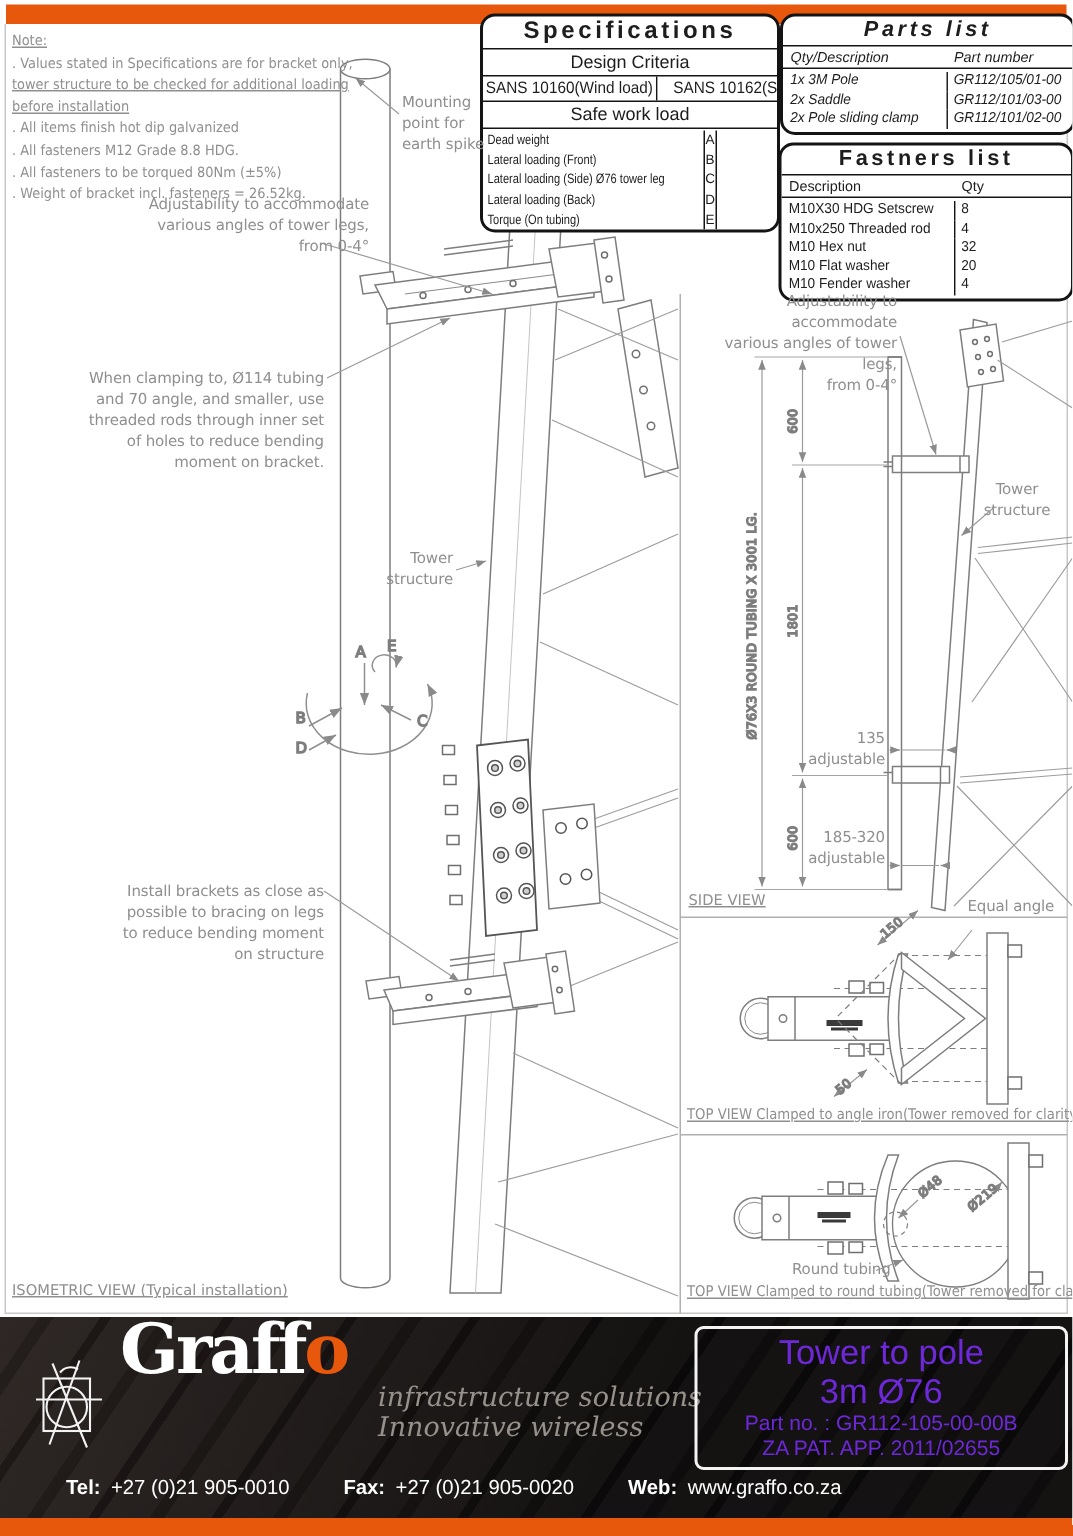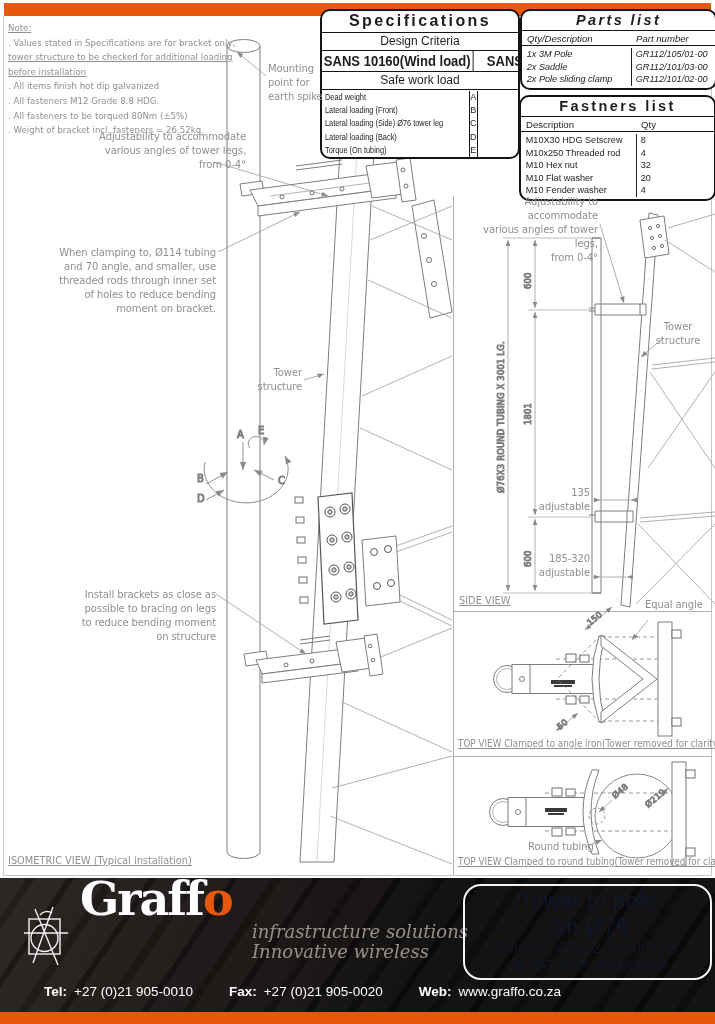--- a/index.html
+++ b/index.html
@@ -21,21 +21,21 @@
   .notes .tt{text-decoration:underline;}
   .notes .u{text-decoration:underline;}
   
   .box{position:absolute;background:#fff;border:2px solid #141414;border-radius:10px;
        font-family:"Liberation Sans",sans-serif;color:#1d1d1d;overflow:hidden;}
   .t-title{font-weight:bold;text-align:center;letter-spacing:2.4px;
            border-bottom:1.4px solid #141414;padding:1px 2px 2px;}
   .spec{left:320px;top:9px;width:196px;}
   .spec .t-title{font-size:16px;}
   .t-sub{font-size:12px;text-align:center;padding:1px 0 2px;border-bottom:1.4px solid #141414;}
-  .t-std{display:flex;font-size:14px;border-bottom:1.4px solid #141414;font-weight:bold;}
+  .t-std{display:flex;font-size:11px;border-bottom:1.4px solid #141414;}
   .t-std div{flex:1;padding:2px 2px;white-space:nowrap;transform:scaleX(.93);transform-origin:0 50%;}
   .t-std div:first-child{border-right:1.4px solid #141414;}
   .spec-body{display:flex;font-size:9px;line-height:13.2px;padding-top:1px;}
   .spec-labels{flex:1;padding-left:3px;}
   .spec-labels div{white-space:nowrap;transform:scaleX(.82);transform-origin:0 50%;}
   .spec-keys{width:13px;border-left:1.4px solid #141414;border-right:1.4px solid #141414;text-align:center;}
   .spec-vals{width:47px;text-align:right;padding:0 2px;margin-left:48px;}
   .plist{left:520px;top:9px;width:193px;font-style:italic;}
   .plist .t-title,.flist .t-title{font-size:14.5px;}
   .t-hdr{display:flex;font-size:9.6px;padding:2px 0 1px;border-bottom:1.4px solid #141414;}
@@ -55,21 +55,21 @@
       linear-gradient(112deg, rgba(90,70,60,0.18), rgba(0,0,0,0.45) 60%),
       repeating-linear-gradient(-56deg,#262221 0 26px,#191615 26px 34px,#242020 34px 62px,#131010 62px 68px),
       #201d1c;
     overflow:hidden;}
   .brand{position:absolute;left:80px;top:872px;font-family:"DejaVu Serif",serif;font-weight:bold;
          font-size:46px;letter-spacing:-2px;color:#ffffff;}
   .brand .o{color:#E8580C;}
   .tagline{position:absolute;left:252px;top:922px;font-family:"DejaVu Serif",serif;font-style:italic;
            font-size:18px;line-height:20px;color:#97918b;}
   .tblock{position:absolute;left:463px;top:884px;width:245px;height:92px;border:2px solid #f4f4f4;
-          border-radius:18px;color:#0f172a;text-align:center;font-family:"Liberation Sans",sans-serif;}
+          border-radius:6px;color:#6d28d9;text-align:center;font-family:"Liberation Sans",sans-serif;}
   .tblock .l1{font-size:23px;line-height:26px;margin-top:2px;}
   .tblock .l2{font-size:23px;line-height:26px;}
   .tblock .l3{font-size:14px;line-height:17px;}
   .tblock .l4{font-size:14px;line-height:17px;}
   .contact{position:absolute;left:44px;top:984px;font-size:13.5px;color:#ffffff;
            font-family:"Liberation Sans",sans-serif;white-space:nowrap;}
   .flabel{font-weight:bold;margin-right:7px;}
   .fval{margin-right:36px;}
   svg text{font-family:"DejaVu Sans",sans-serif;}
   .svgdim{font-size:8.4px;fill:#8f8f8f;letter-spacing:0.2px;}

